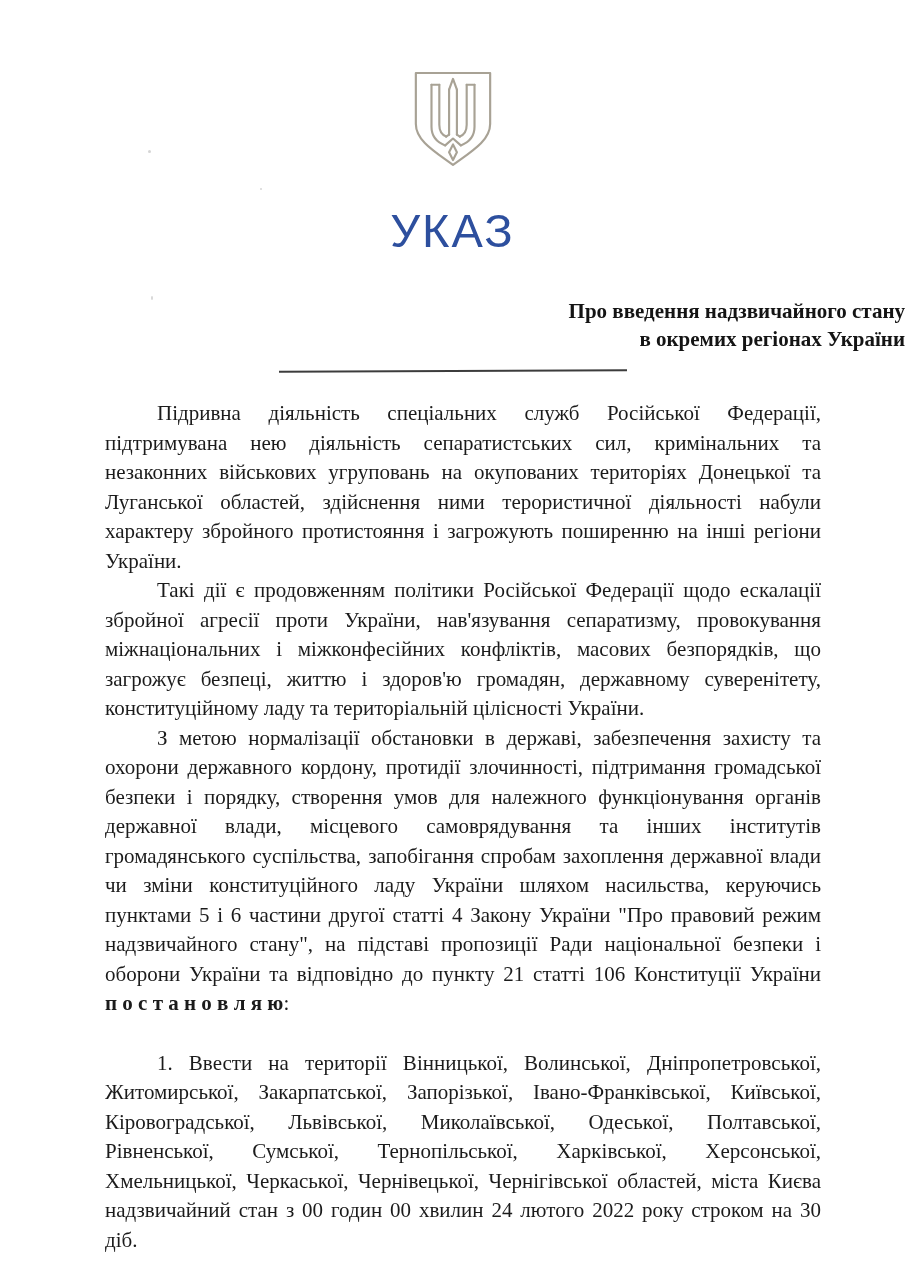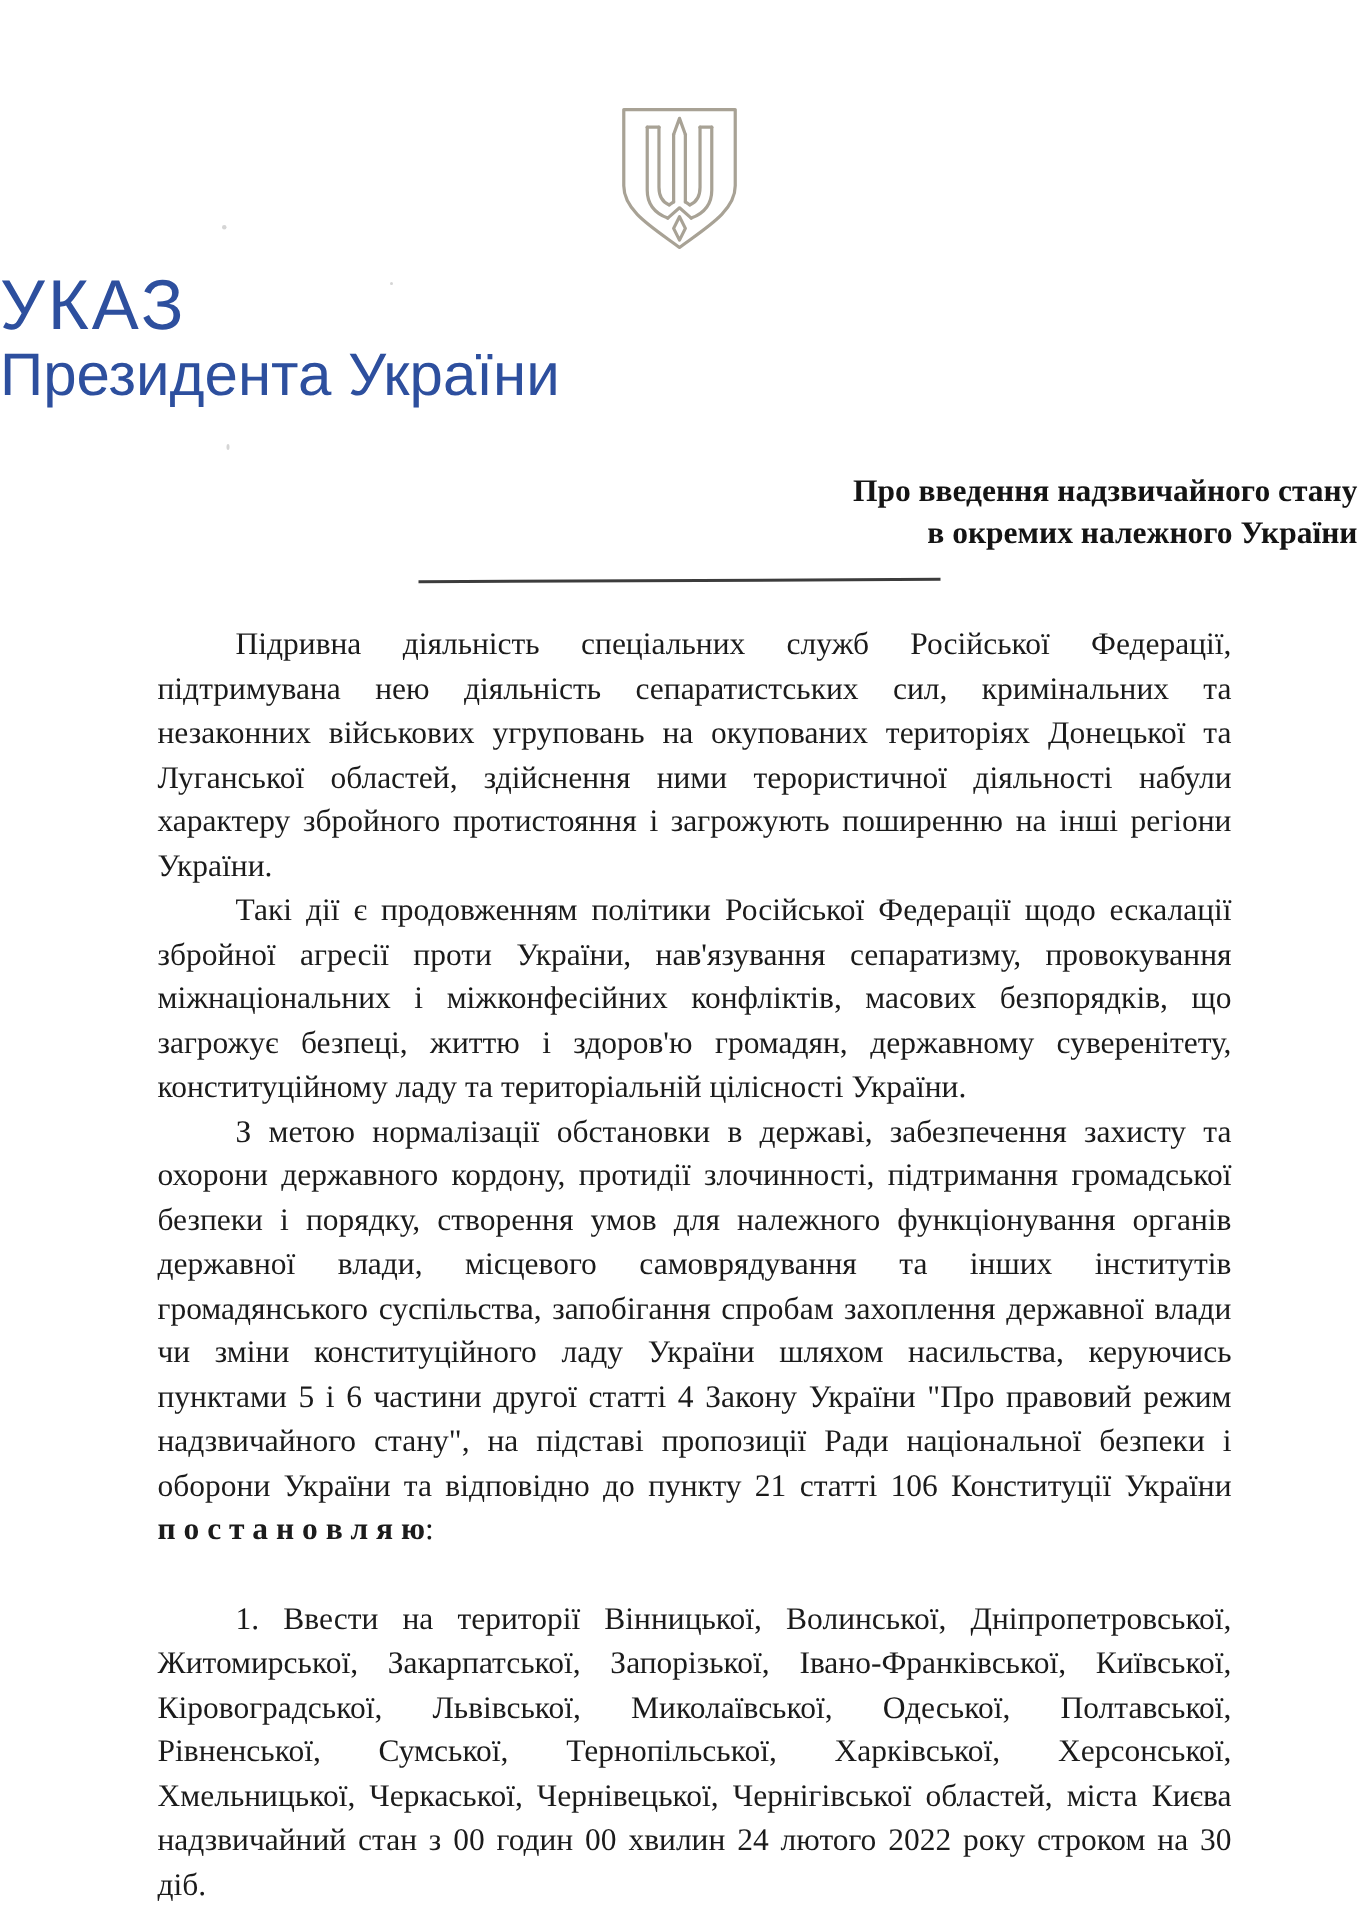--- a/index.html
+++ b/index.html
@@ -32,22 +32,22 @@
   .emblem {
     margin: 70px auto 0 auto;
     width: 88px;
     height: 98px;
     display: flex;
     align-items: center;
     justify-content: center;
   }
 
   .title-block {
-    text-align: left;
-    margin-top: 10px;
+    text-align: center;
+    margin-top: 38px;
     font-family: "Liberation Sans", sans-serif;
     color: #2d4f9e;
   }
   .title-line1 {
     margin: 0;
     font-size: 47px;
     font-weight: 400;
     letter-spacing: 2px;
     line-height: 1.05;
   }
@@ -120,26 +120,25 @@
         <path d="M38 68 L41 66"></path>
         <path d="M52 68 L49 66"></path>
         <path d="M37 77 L45 70 L53 77"></path>
         <path d="M41 84 L45 92 L49 84 L45 76 Z"></path>
       </g>
     </svg>
   </div>
 
   <div class="title-block">
     <h1 class="title-line1">УКАЗ</h1>
-    <h2 class="title-line2">Президента України</h2>
   </div>
 
   <div class="subject">
     <div>Про введення надзвичайного стану</div>
-    <div>в окремих належного України</div>
+    <div>в окремих регіонах України</div>
   </div>
 
   <div class="rule"></div>
 
   <div class="body-text">
     <p>Підривна діяльність спеціальних служб Російської Федерації, підтримувана нею діяльність сепаратистських сил, кримінальних та незаконних військових угруповань на окупованих територіях Донецької та Луганської областей, здійснення ними терористичної діяльності набули характеру збройного протистояння і загрожують поширенню на інші регіони України.</p>
     <p>Такі дії є продовженням політики Російської Федерації щодо ескалації збройної агресії проти України, нав'язування сепаратизму, провокування міжнаціональних і міжконфесійних конфліктів, масових безпорядків, що загрожує безпеці, життю і здоров'ю громадян, державному суверенітету, конституційному ладу та територіальній цілісності України.</p>
     <p><span>З метою нормалізації обстановки в державі, забезпечення захисту та охорони державного кордону, протидії злочинності, підтримання громадської безпеки і порядку, створення умов для належного функціонування органів державної влади, місцевого самоврядування та інших інститутів громадянського суспільства, запобігання спробам захоплення державної влади чи зміни конституційного ладу України шляхом насильства, керуючись пунктами 5 і 6 частини другої статті 4 Закону України "Про правовий режим надзвичайного стану", на підставі пропозиції Ради національної безпеки і оборони України та відповідно до пункту 21 статті 106 Конституції України</span>
       <strong class="emph-spaced">п о с т а н о в л я ю</strong><span>:</span></p>
     <p class="point-gap">1. Ввести на території Вінницької, Волинської, Дніпропетровської, Житомирської, Закарпатської, Запорізької, Івано-Франківської, Київської, Кіровоградської, Львівської, Миколаївської, Одеської, Полтавської, Рівненської, Сумської, Тернопільської, Харківської, Херсонської, Хмельницької, Черкаської, Чернівецької, Чернігівської областей, міста Києва надзвичайний стан з 00 годин 00 хвилин 24 лютого 2022 року строком на 30 діб.</p>

